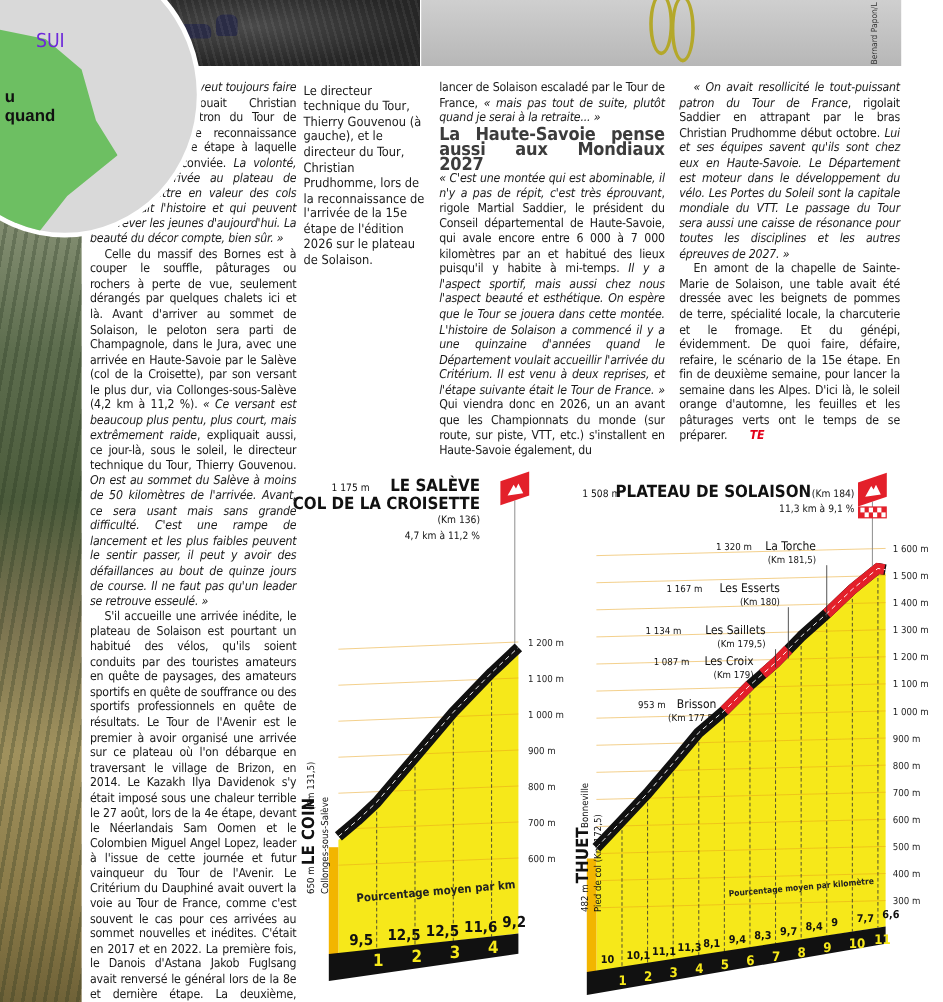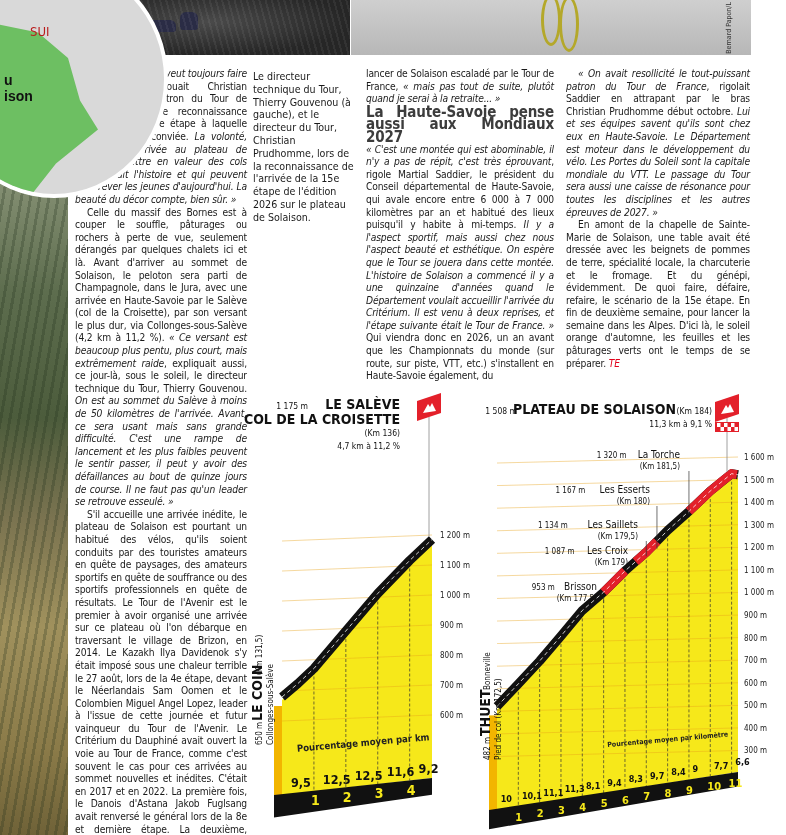--- a/index.html
+++ b/index.html
@@ -6,21 +6,21 @@
   body { width: 786px; height: 835px; overflow: hidden; background: #fff; position: relative;
          font-family: "Liberation Sans", sans-serif; color: #1a1a1a; }
   .photo-mountain { position: absolute; left: 0; top: 0; width: 68px; height: 835px;
     background: linear-gradient(180deg, #7d8a6d 0%, #8a9478 20%, #5d6d4e 35%, #4c5c3c 50%, #7a7350 62%, #a0915d 75%, #8a7a48 90%, #6f6238 100%); }
   .photo-mountain::after { content: ""; position: absolute; inset: 0;
     background: repeating-linear-gradient(100deg, rgba(30,45,25,0.25) 0 3px, rgba(0,0,0,0) 3px 9px); }
   .map { position: absolute; left: -60px; top: -40px; width: 220px; height: 230px; border-radius: 50%;
     background: #d9d9d9; border: 4px solid #fff; overflow: hidden; z-index: 2; }
   .map-land { position: absolute; left: 40px; top: 60px; width: 120px; height: 170px; background: #6dbf62;
     clip-path: polygon(10% 0, 45% 5%, 70% 20%, 80% 45%, 95% 62%, 60% 82%, 40% 100%, 0 100%, 0 0); }
-  .map-sui { position: absolute; left: 86px; top: 60px; font-size: 13px; color: #b91c1c; font-family: "DejaVu Sans Condensed", "DejaVu Sans", sans-serif; }
+  .map-sui { position: absolute; left: 86px; top: 60px; font-size: 16px; color: #6d28d9; font-family: "DejaVu Sans Condensed", "DejaVu Sans", sans-serif; }
   .map-label { position: absolute; left: 60px; top: 108px; font-weight: bold; font-size: 14px; line-height: 16px; color: #111; }
   .photo-top1 { position: absolute; left: 68px; top: 0; width: 282px; height: 55px;
     background: radial-gradient(ellipse at 50% 40%, #4a4a4a, #262626 70%); }
   .photo-top1::after { content:""; position:absolute; inset:0; background: repeating-linear-gradient(75deg, rgba(255,255,255,0.06) 0 2px, rgba(0,0,0,0) 2px 6px); }
   .shoe { position: absolute; background: #2a2c45; border-radius: 6px 6px 3px 3px; }
   .photo-top2 { position: absolute; left: 351px; top: 0; width: 400px; height: 55px;
     background: linear-gradient(180deg, #cfcfcf, #b7b7b7); }
   .wheel { position: absolute; border: 3px solid #b4a82a; border-radius: 50%; width: 14px; height: 46px; top: -6px; }
   .credit { position: absolute; right: 18px; top: 2px; writing-mode: vertical-rl; transform: rotate(180deg);
     font-size: 7px; color: #333; font-family: "DejaVu Sans Condensed","DejaVu Sans", sans-serif; }
@@ -29,33 +29,33 @@
   .col p { margin: 0; text-indent: 12px; }
   .col p.noindent { text-indent: 0; }
   .col i { font-style: italic; }
   .col1 { left: 75px; top: 68px; width: 172px; }
   .col3 { left: 366px; top: 68px; width: 188px; }
   .col4 { left: 566px; top: 68px; width: 184px; }
   .caption { position: absolute; left: 253px; top: 70px; width: 106px; font-weight: normal; font-size: 10.6px; line-height: 12.8px;
     font-family: "DejaVu Sans Condensed","Liberation Sans Narrow","Liberation Sans", sans-serif; }
   .subhead { font-weight: bold; font-size: 15px; line-height: 12.6px; color: #3c3c3c; margin: 6px 0 4px 10px; text-indent: 0 !important; }
   .arrows { color: #b5b5b5; font-size: 10px; letter-spacing: -2px; margin-right: 8px; }
-  .te-logo { color: #e2001a; font-weight: normal; font-style: italic; }
+  .te-logo { color: #e2001a; font-weight: bold; font-style: italic; margin-left: 16px; }
   svg text { font-family: "DejaVu Sans Condensed","DejaVu Sans", sans-serif; }
 </style>
 </head>
 <body>
 
 <div class="photo-mountain"></div>
 <div class="map">
   <div class="map-land"></div>
   <span class="map-sui">SUI</span>
   <div class="map-label">
     <div>u</div>
-    <div>ison</div>
+    <div>quand</div>
   </div>
 </div>
 <div class="photo-top1">
   <div class="shoe" style="left:78px;top:20px;width:30px;height:12px;"></div>
   <div class="shoe" style="left:112px;top:12px;width:18px;height:18px;"></div>
   <div class="shoe" style="left:5px;top:2px;width:14px;height:18px;background:#d9d4c8;"></div>
 </div>
 <div class="photo-top2">
   <div class="wheel" style="left:190px;"></div>
   <div class="wheel" style="left:208px;top:-4px;height:50px;"></div>

